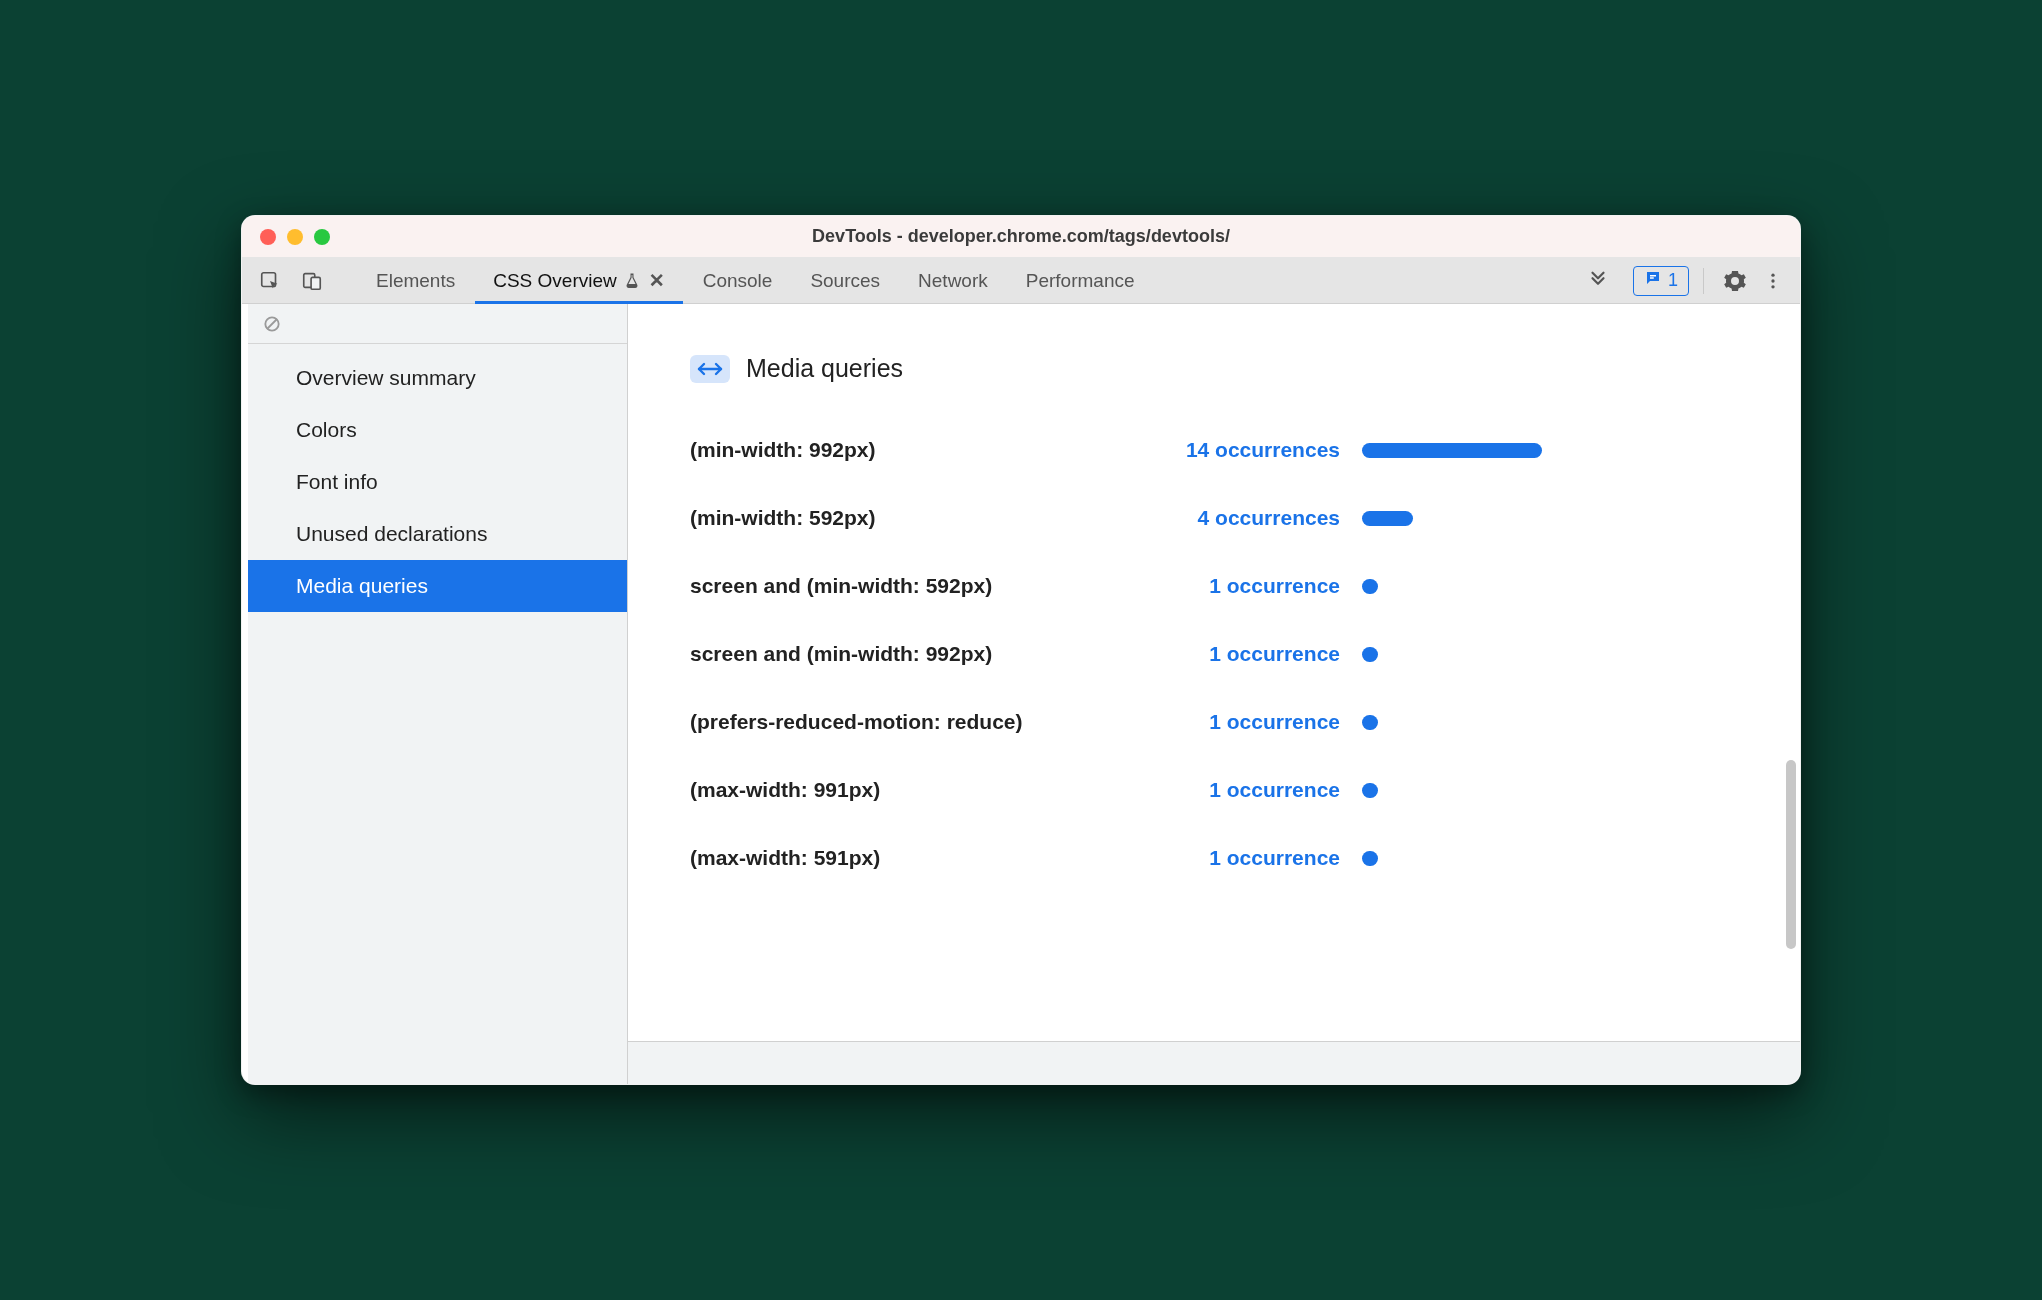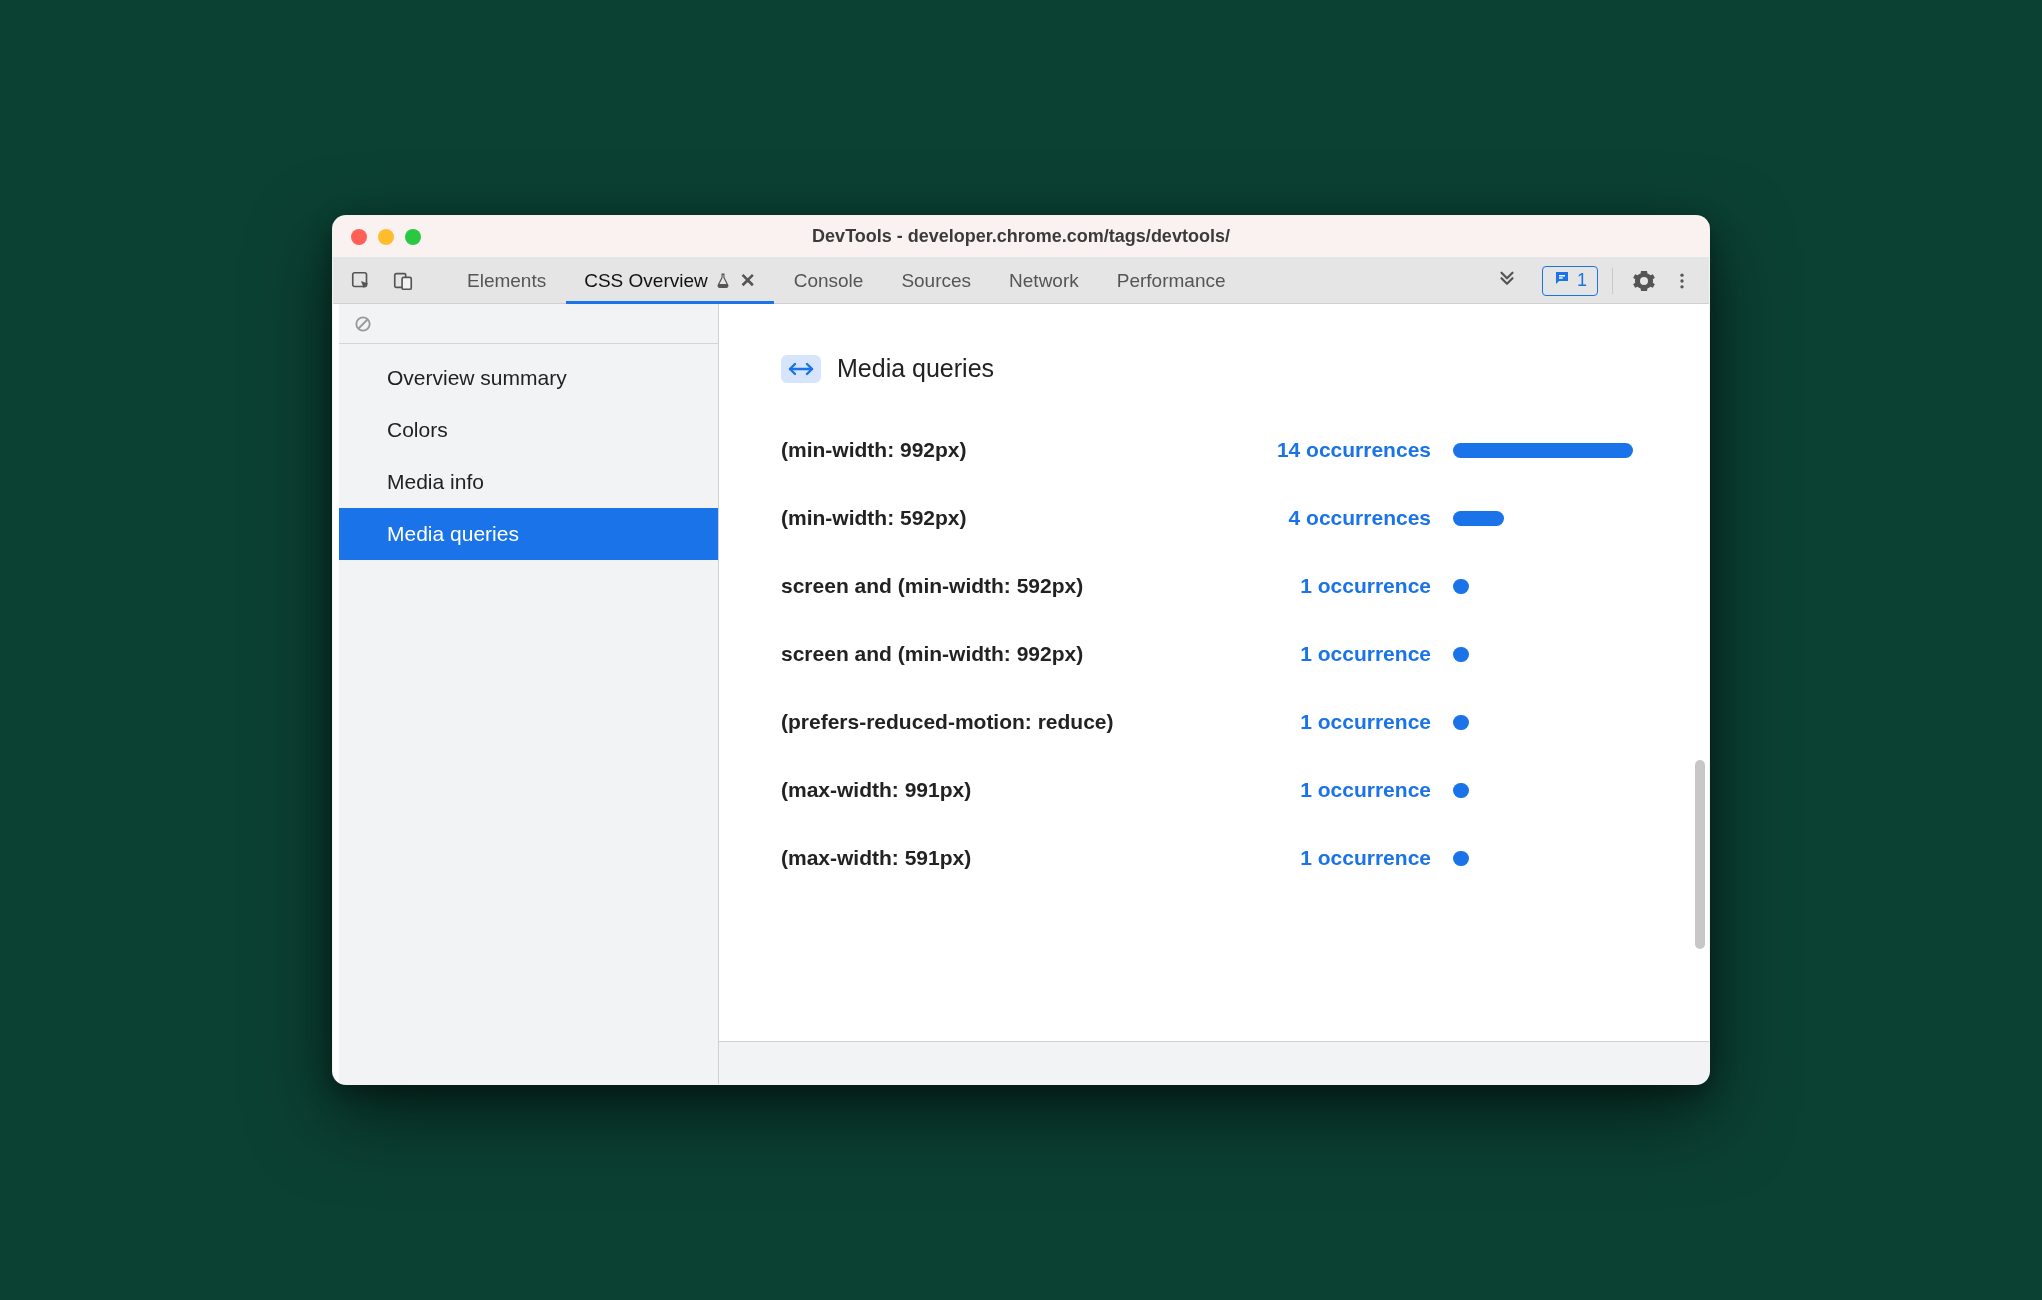--- a/index.html
+++ b/index.html
@@ -3,21 +3,21 @@
 <meta charset="utf-8">
 <style>
   * { box-sizing: border-box; margin:0; padding:0; }
   body {
     background:#0b4133;
     font-family: -apple-system,"Helvetica Neue",Arial,sans-serif;
     display:flex; align-items:center; justify-content:center;
     min-height:100vh;
   }
   .window {
-    width:1378px;
+    width:1560px;
     background:#fff;
     border-radius:14px;
     box-shadow:0 30px 80px rgba(0,0,0,.55), 0 8px 24px rgba(0,0,0,.35);
     overflow:hidden;
     border:1px solid rgba(0,0,0,.05);
   }
   
   .titlebar {
     height:42px;
     background:#faf2f1;
@@ -196,21 +196,24 @@
         </svg>
       </div>
       <div class="sb-items">
         <div class="sb-item">
           <span>Overview summary</span>
         </div>
         <div class="sb-item">
           <span>Colors</span>
         </div>
         <div class="sb-item">
-          <span>Media info</span>
+          <span>Font info</span>
+        </div>
+        <div class="sb-item">
+          <span>Unused declarations</span>
         </div>
         <div class="sb-item selected">
           <span>Media queries</span>
         </div>
       </div>
     </div>
 
     <div class="main">
       <div class="main-scroll">
         <div class="content">

